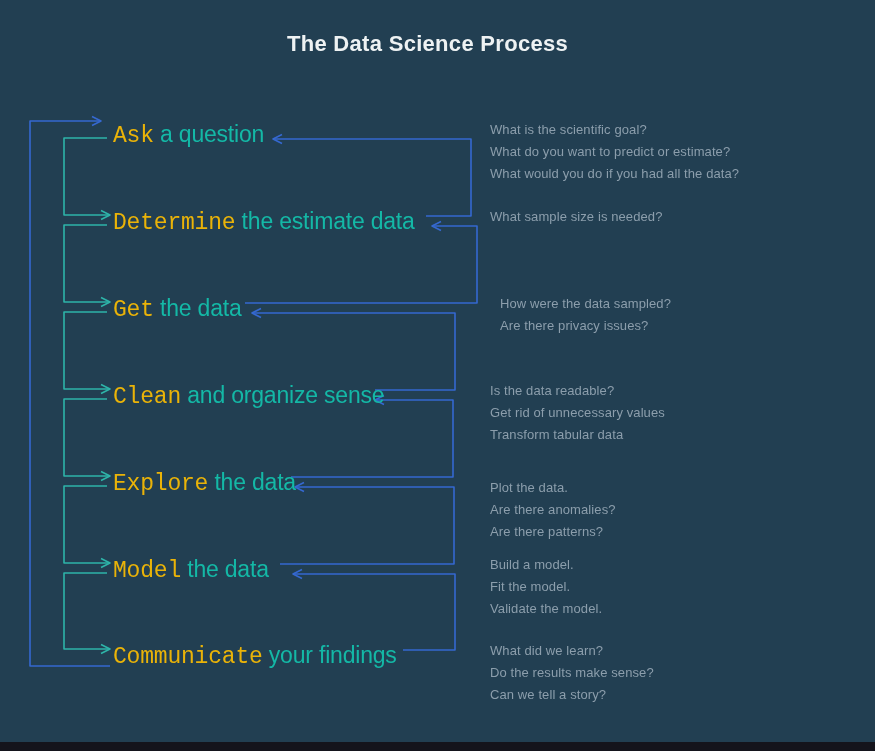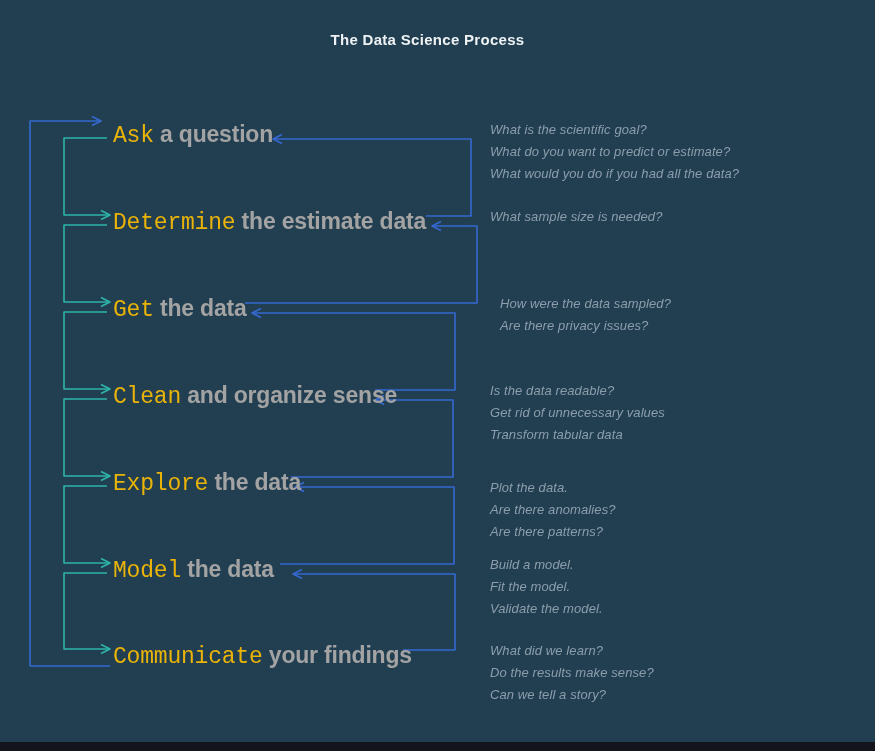--- a/index.html
+++ b/index.html
@@ -14,48 +14,47 @@
     background: #223F52;
     font-family: "Liberation Sans", sans-serif;
   }
   .title {
     position: absolute;
     top: 31px;
     left: 0;
     width: 855px;
     margin: 0;
     text-align: center;
-    font-size: 15px;
+    font-size: 22px;
     font-weight: bold;
     letter-spacing: 0.3px;
     color: #EEF2F3;
   }
   #flow-arrows {
     position: absolute;
     top: 0;
     left: 0;
   }
   .step {
     position: absolute;
     white-space: nowrap;
     font-size: 23px;
     line-height: 30px;
     letter-spacing: -0.2px;
   }
   .step .kw   { color: #eab308; font-family: Liberation Mono, monospace; }
-  .step .rest { color: #a3a3a3; font-weight: bold; }
+  .step .rest { color: #14b8a6; }
   .note-group {
     position: absolute;
     left: 490px;
     font-size: 13px;
     line-height: 22px;
     letter-spacing: 0.1px;
     color: #8C9EAC;
     white-space: nowrap;
-    font-style: italic;
   }
   .bottom-bar {
     position: absolute;
     left: 0;
     bottom: 0;
     width: 875px;
     height: 9px;
     background: #14141C;
   }
 </style>

